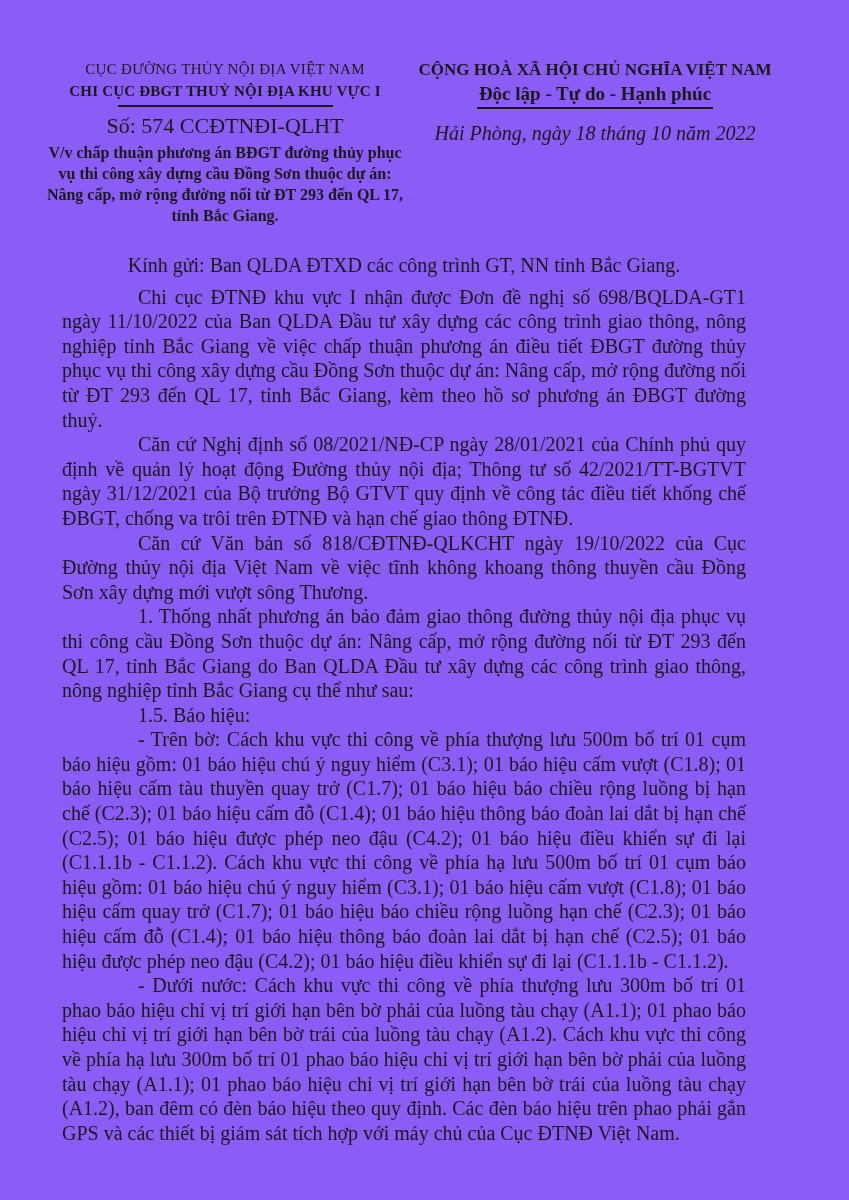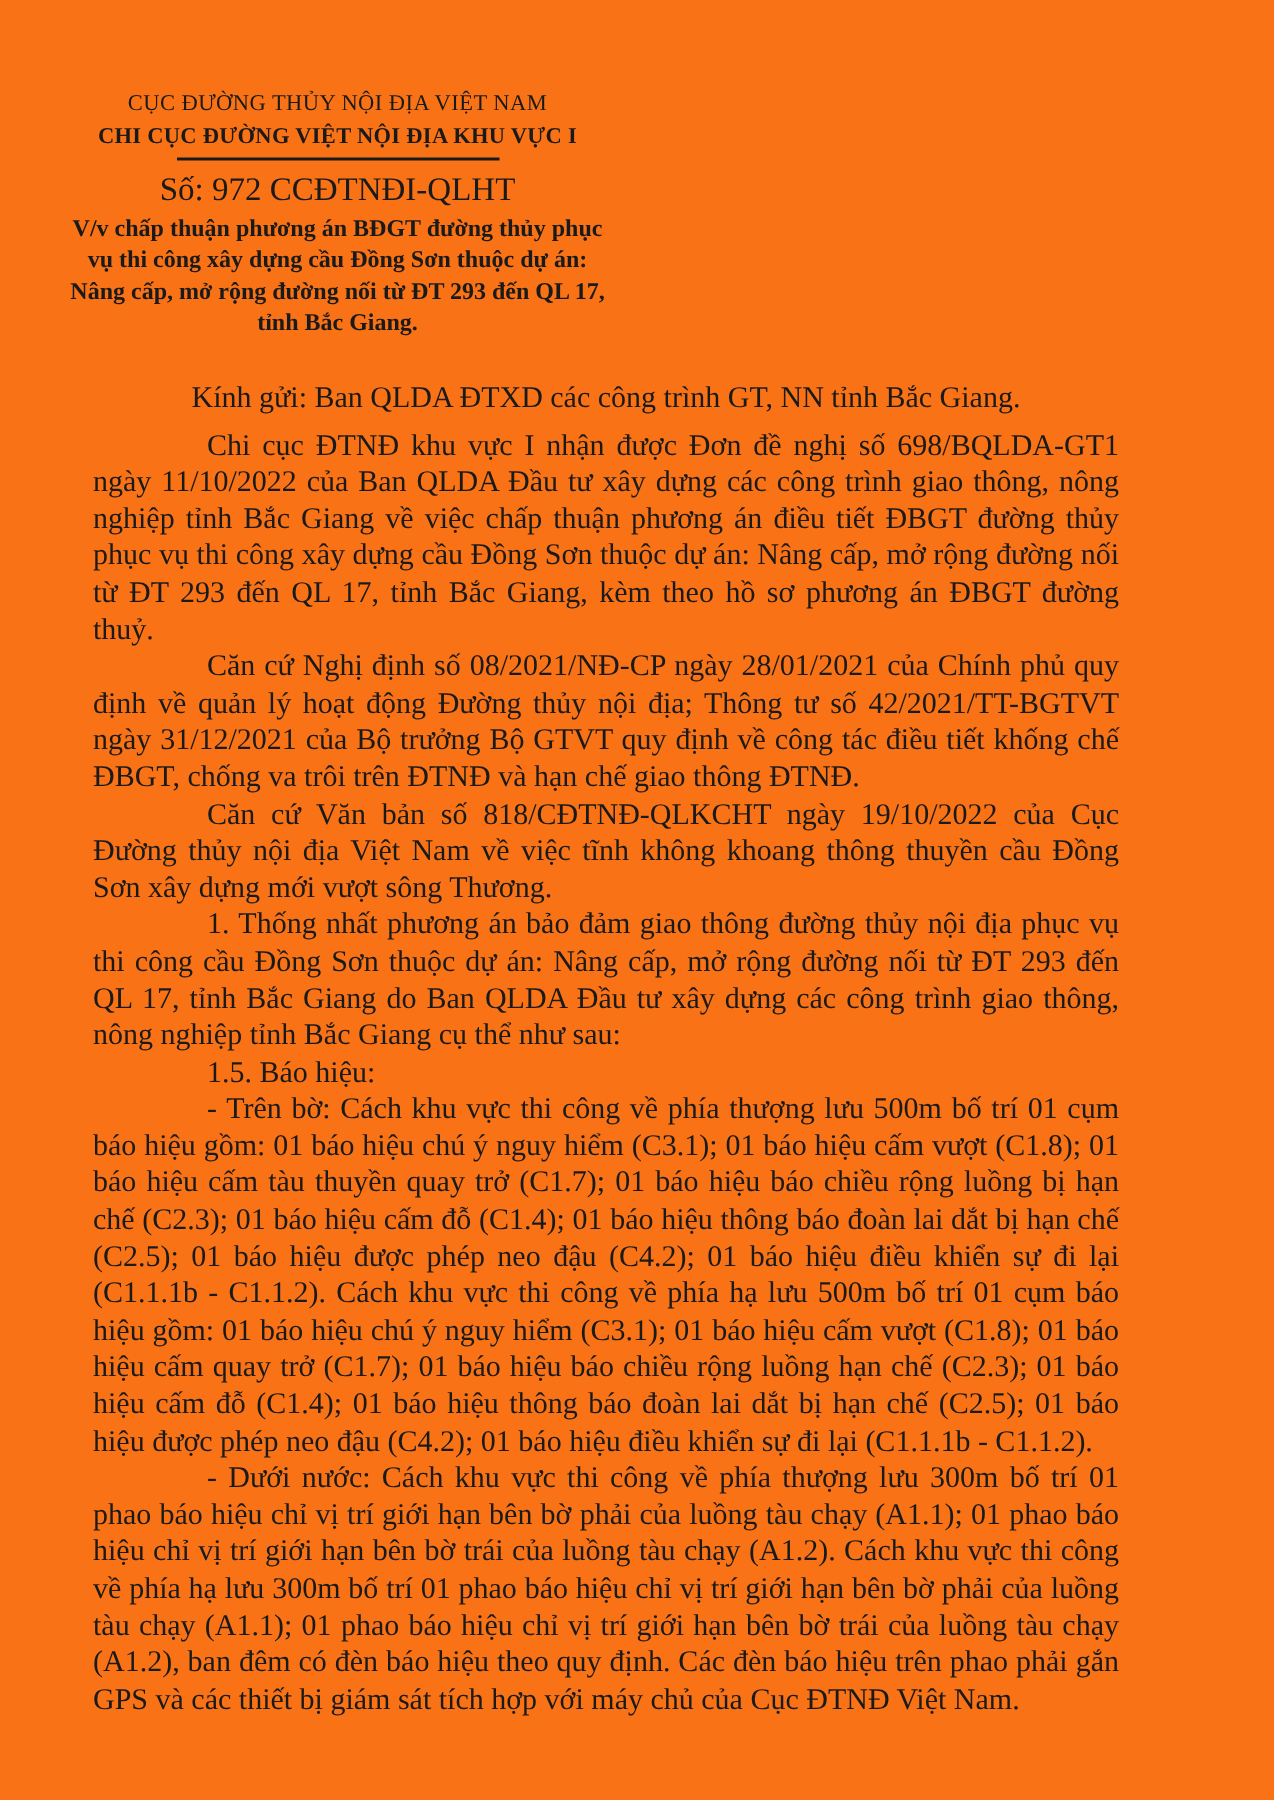--- a/index.html
+++ b/index.html
@@ -1,20 +1,20 @@
 <!DOCTYPE html>
 <html><head>
 <meta charset="utf-8">
 <style>
   html, body { margin: 0; padding: 0; background: #ffffff; }
   .page {
     position: relative;
     width: 849px;
     height: 1200px;
-    background: #f97316;
+    background: #8b5cf6;
     color: #1a1a1a;
     font-family: "Liberation Serif", "DejaVu Serif", serif;
     overflow: hidden;
   }
   .header {
     display: flex;
     padding-top: 58px;
   }
   .hcol { text-align: center; }
   .hcol.left  { flex: 0 0 410px; padding-left: 40px; box-sizing: border-box; }
@@ -47,24 +47,31 @@
   .para { text-indent: 76px; }
 </style>
 </head>
 <body>
 
 <div class="page">
 
   <div class="header">
     <div class="hcol left">
       <div class="org-parent">CỤC ĐƯỜNG THỦY NỘI ĐỊA VIỆT NAM</div>
-      <div class="org-name">CHI CỤC ĐƯỜNG VIỆT NỘI ĐỊA KHU VỰC I</div>
+      <div class="org-name">CHI CỤC ĐBGT THUỶ NỘI ĐỊA KHU VỰC I</div>
       <div class="rule-left"></div>
-      <div class="doc-number">Số: 972 CCĐTNĐI-QLHT</div>
+      <div class="doc-number">Số: 574 CCĐTNĐI-QLHT</div>
       <div class="subject">V/v chấp thuận phương án BĐGT đường thủy phục vụ thi công xây dựng cầu Đồng Sơn thuộc dự án: Nâng cấp, mở rộng đường nối từ ĐT 293 đến QL 17, tỉnh Bắc Giang.</div>
+    </div>
+    <div class="hcol right">
+      <div class="nat-title">CỘNG HOÀ XÃ HỘI CHỦ NGHĨA VIỆT NAM</div>
+      <div class="motto-wrap">
+        <span class="motto">Độc lập - Tự do - Hạnh phúc</span>
+      </div>
+      <div class="place-date">Hải Phòng, ngày 18 tháng 10 năm 2022</div>
     </div>
   </div>
 
   <div class="body">
     <p class="recipient">Kính gửi: Ban QLDA ĐTXD các công trình GT, NN tỉnh Bắc Giang.</p>
     <p class="para">Chi cục ĐTNĐ khu vực I nhận được Đơn đề nghị số 698/BQLDA-GT1 ngày 11/10/2022 của Ban QLDA Đầu tư xây dựng các công trình giao thông, nông nghiệp tỉnh Bắc Giang về việc chấp thuận phương án điều tiết ĐBGT đường thủy phục vụ thi công xây dựng cầu Đồng Sơn thuộc dự án: Nâng cấp, mở rộng đường nối từ ĐT 293 đến QL 17, tỉnh Bắc Giang, kèm theo hồ sơ phương án ĐBGT đường thuỷ.</p>
     <p class="para">Căn cứ Nghị định số 08/2021/NĐ-CP ngày 28/01/2021 của Chính phủ quy định về quản lý hoạt động Đường thủy nội địa; Thông tư số 42/2021/TT-BGTVT ngày 31/12/2021 của Bộ trưởng Bộ GTVT quy định về công tác điều tiết khống chế ĐBGT, chống va trôi trên ĐTNĐ và hạn chế giao thông ĐTNĐ.</p>
     <p class="para">Căn cứ Văn bản số 818/CĐTNĐ-QLKCHT ngày 19/10/2022 của Cục Đường thủy nội địa Việt Nam về việc tĩnh không khoang thông thuyền cầu Đồng Sơn xây dựng mới vượt sông Thương.</p>
     <p class="para">1. Thống nhất phương án bảo đảm giao thông đường thủy nội địa phục vụ thi công cầu Đồng Sơn thuộc dự án: Nâng cấp, mở rộng đường nối từ ĐT 293 đến QL 17, tỉnh Bắc Giang do Ban QLDA Đầu tư xây dựng các công trình giao thông, nông nghiệp tỉnh Bắc Giang cụ thể như sau:</p>
     <p class="para">1.5. Báo hiệu:</p>

